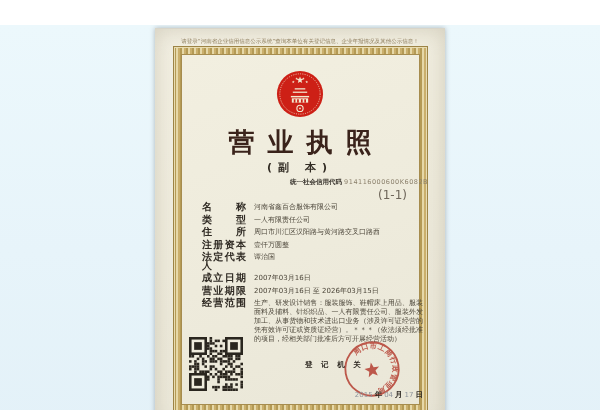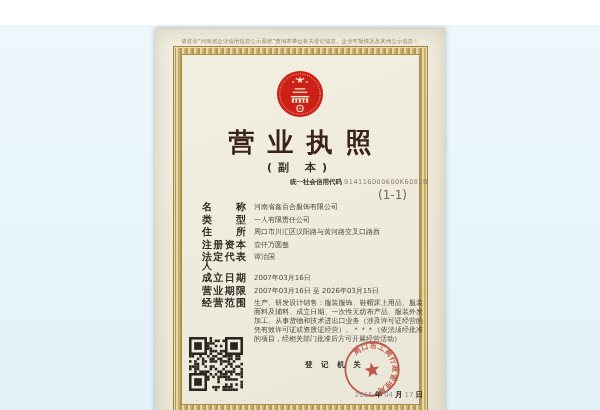--- a/index.html
+++ b/index.html
@@ -115,21 +115,21 @@
       <div class="frow">
         <span class="lbl">成立日期</span>
         <span class="val">2007年03月16日</span>
       </div>
       <div class="frow">
         <span class="lbl">营业期限</span>
         <span class="val">2007年03月16日 至 2026年03月15日</span>
       </div>
       <div class="frow scope">
         <span class="lbl">经营范围</span>
-        <span class="val">生产、研发设计销售：服装服饰、鞋帽床上用品、服装面料及辅料、成立日期、一次性无纺布产品、服装外发加工、从事货物和技术进出口业务（涉及许可证经营的凭有效许可证或资质证经营）。＊＊＊（依法须经批准的项目，经相关部门批准后方可开展经营活动）</span>
+        <span class="val">生产、研发设计销售：服装服饰、鞋帽床上用品、服装面料及辅料、针织织品、一人有限责任公司、服装外发加工、从事货物和技术进出口业务（涉及许可证经营的凭有效许可证或资质证经营）。＊＊＊（依法须经批准的项目，经相关部门批准后方可开展经营活动）</span>
       </div>
     </div>
 
     <svg class="qr" id="qr" viewBox="0 0 21 21">
         <rect x="8" y="0" width="1" height="1" fill="#2a261f"></rect>
         <rect x="8" y="1" width="1" height="1" fill="#2a261f"></rect>
         <rect x="10" y="1" width="1" height="1" fill="#2a261f"></rect>
         <rect x="11" y="1" width="1" height="1" fill="#2a261f"></rect>
         <rect x="13" y="1" width="1" height="1" fill="#2a261f"></rect>
         <rect x="7" y="2" width="1" height="1" fill="#2a261f"></rect>

